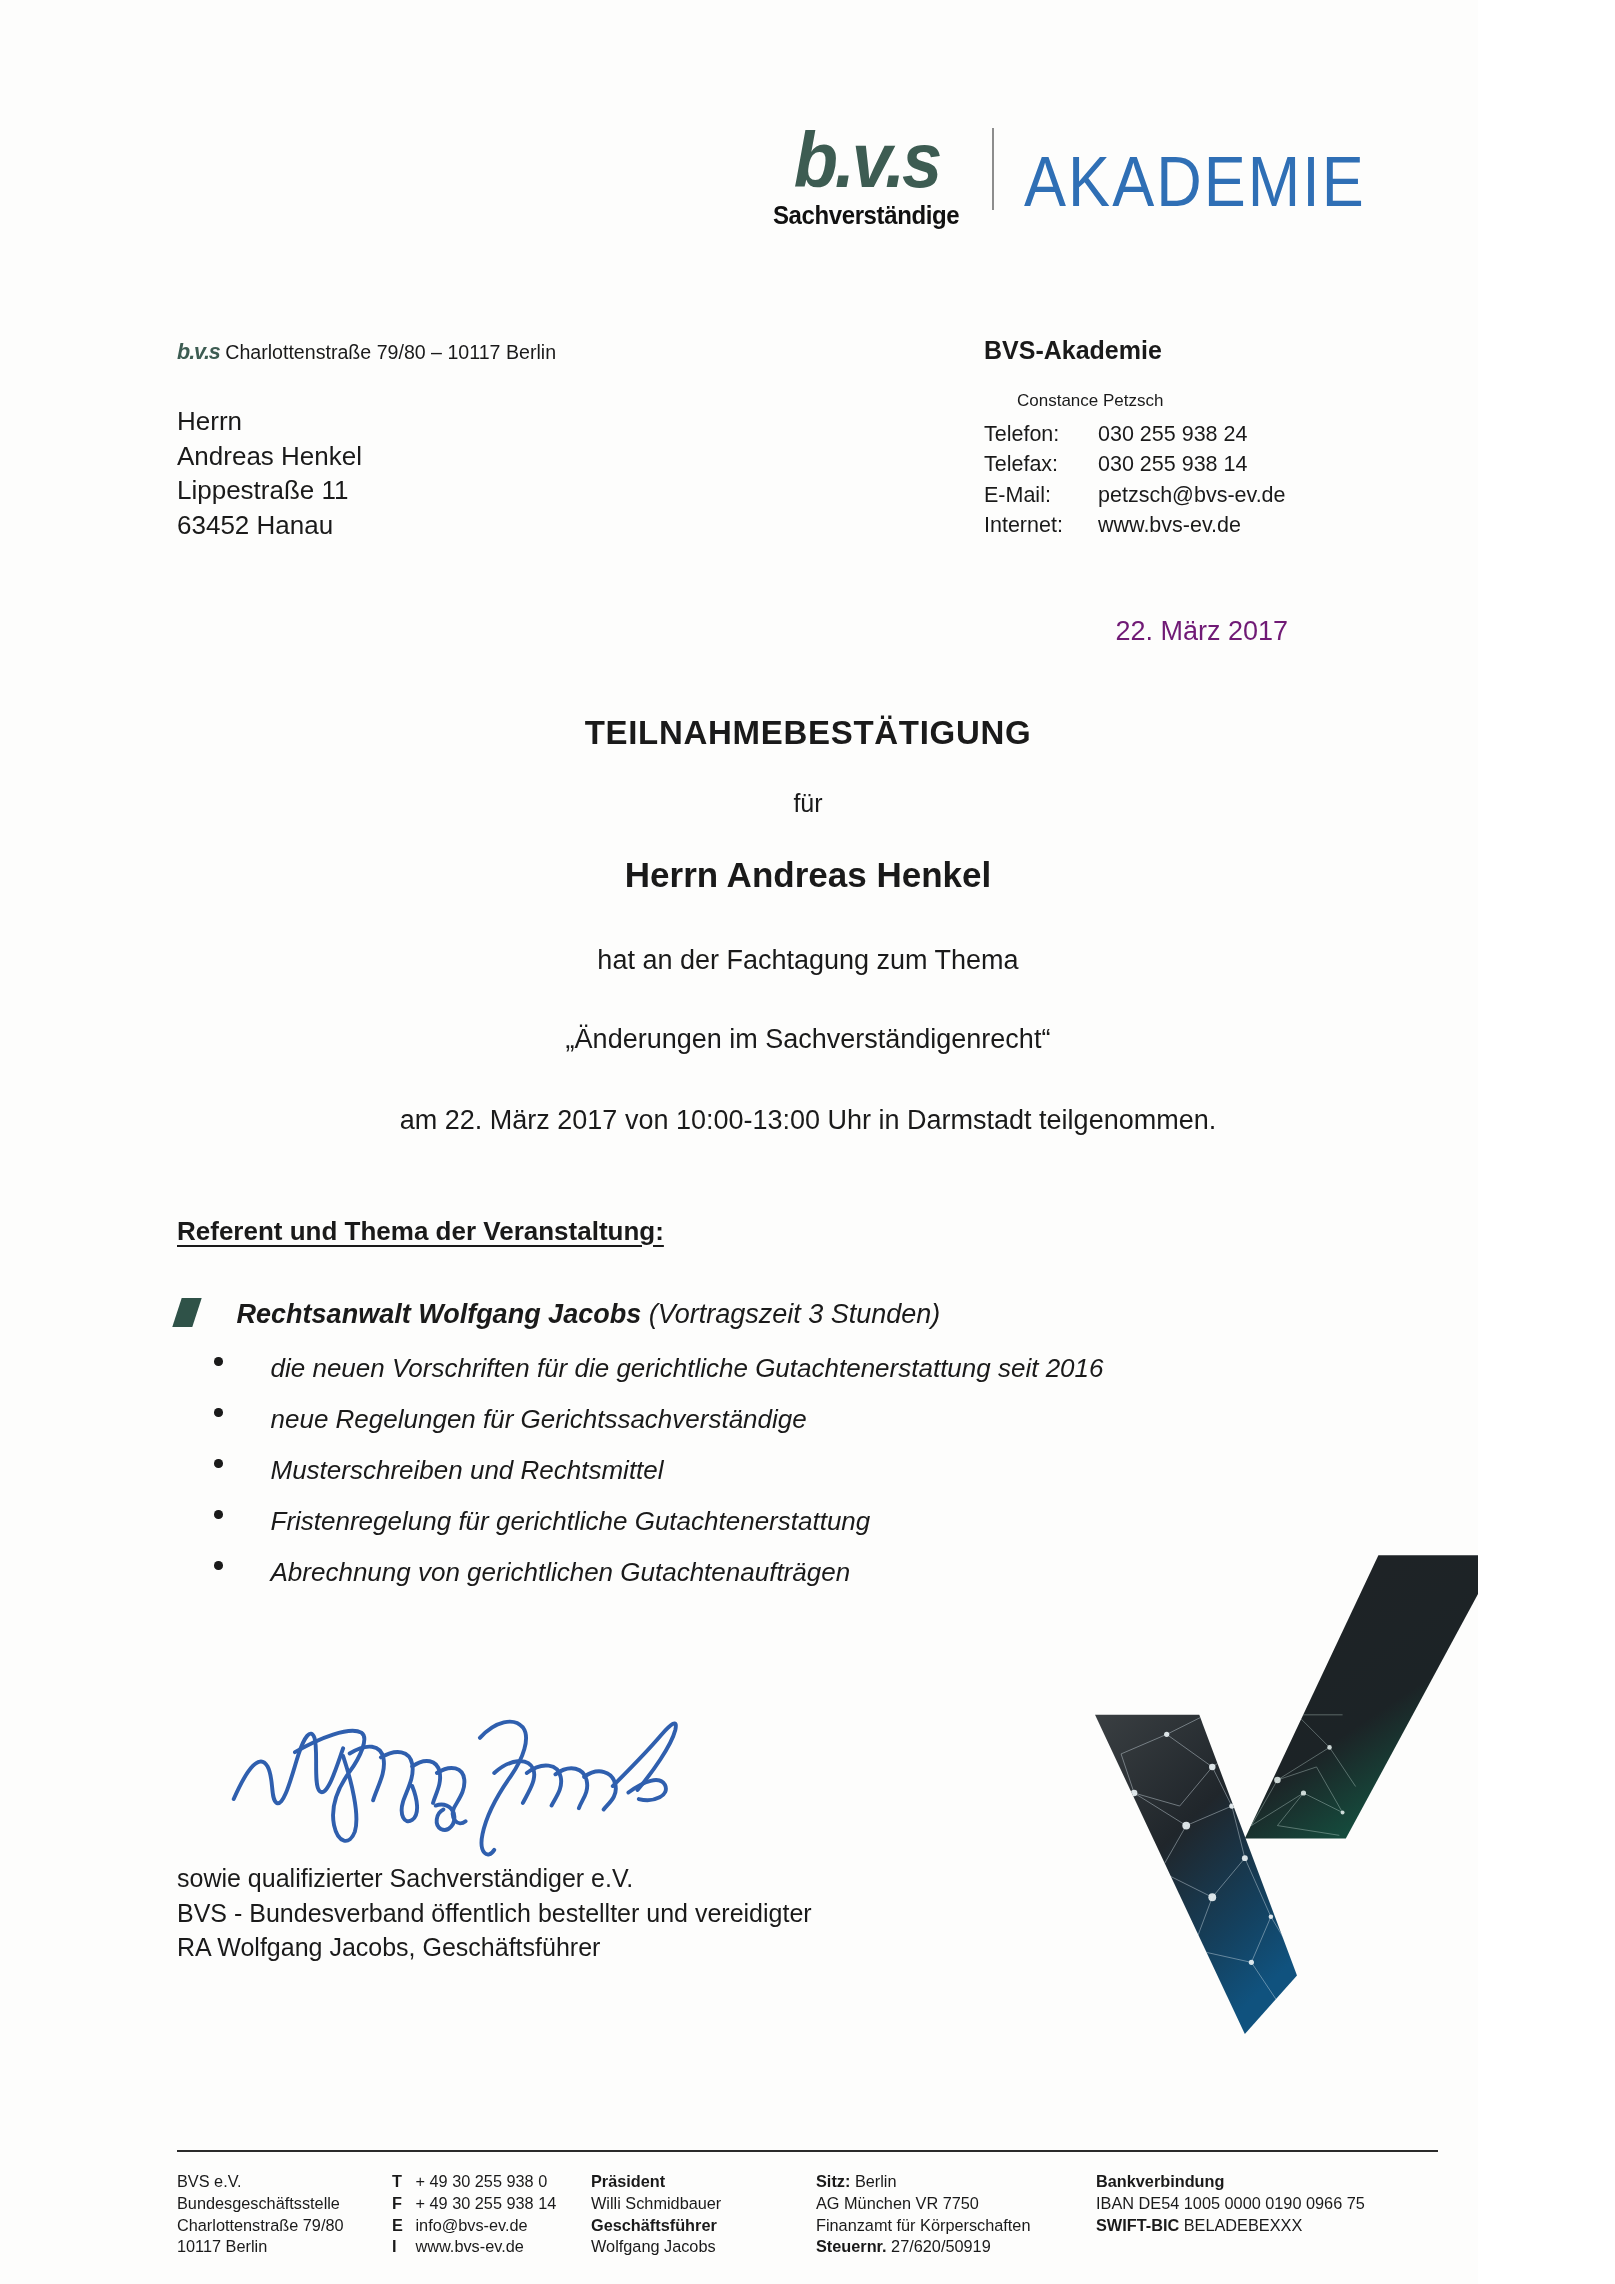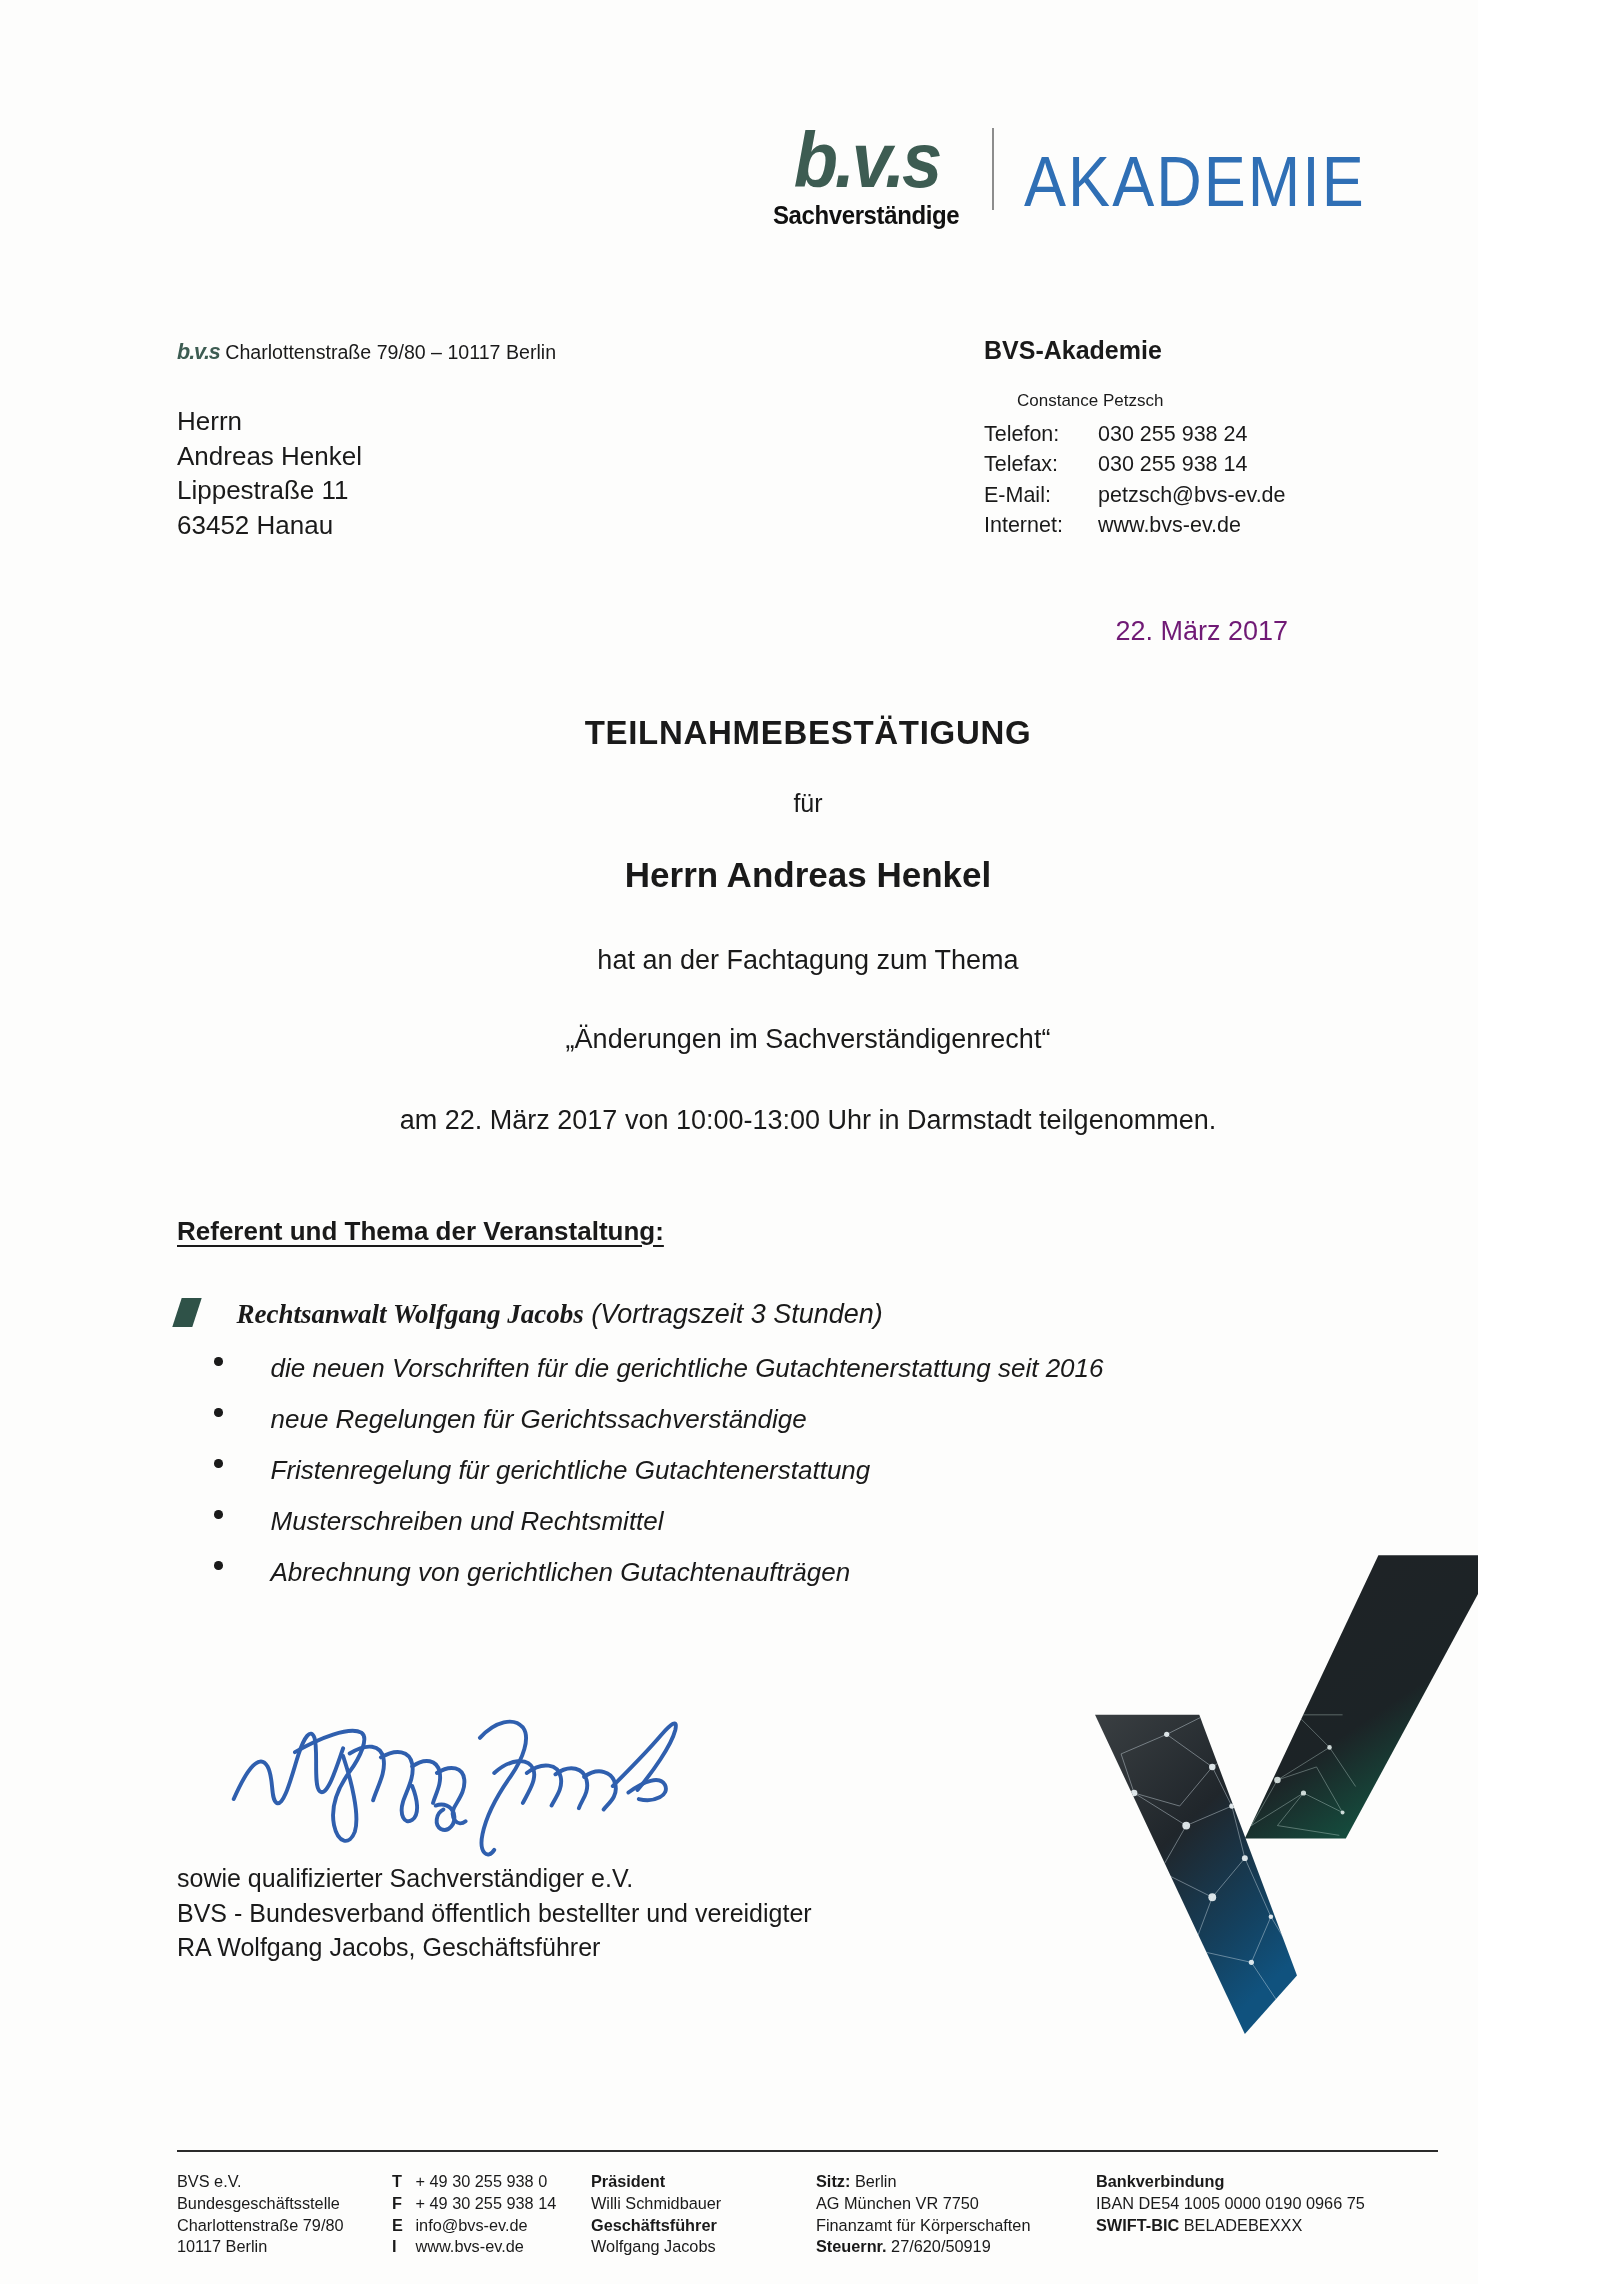--- a/index.html
+++ b/index.html
@@ -193,21 +193,20 @@
     margin-right: 40px;
     position: relative;
     top: 3.9px;
   }
   #speaker .sp-main-text {
     font-size: 27px;
     font-style: italic;
   }
   #speaker .sp-main-text b {
     font-weight: bold;
-    font-family: Liberation Serif, serif;
   }
   #speaker ul {
     list-style: none;
     margin: 18px 0 0 0;
     padding: 0;
   }
   #speaker li {
     display: flex;
     align-items: center;
     font-size: 26px;
@@ -353,25 +352,25 @@
       <li>
         <span class="dot"></span>
         <span>die neuen Vorschriften für die gerichtliche Gutachtenerstattung seit 2016</span>
       </li>
       <li>
         <span class="dot"></span>
         <span>neue Regelungen für Gerichtssachverständige</span>
       </li>
       <li>
         <span class="dot"></span>
-        <span>Fristenregelung für gerichtliche Gutachtenerstattung</span>
+        <span>Musterschreiben und Rechtsmittel</span>
       </li>
       <li>
         <span class="dot"></span>
-        <span>Musterschreiben und Rechtsmittel</span>
+        <span>Fristenregelung für gerichtliche Gutachtenerstattung</span>
       </li>
       <li>
         <span class="dot"></span>
         <span>Abrechnung von gerichtlichen Gutachtenaufträgen</span>
       </li>
     </ul>
   </div>
 
   <svg id="checkmark" viewBox="0 0 700 840">
     <defs>

